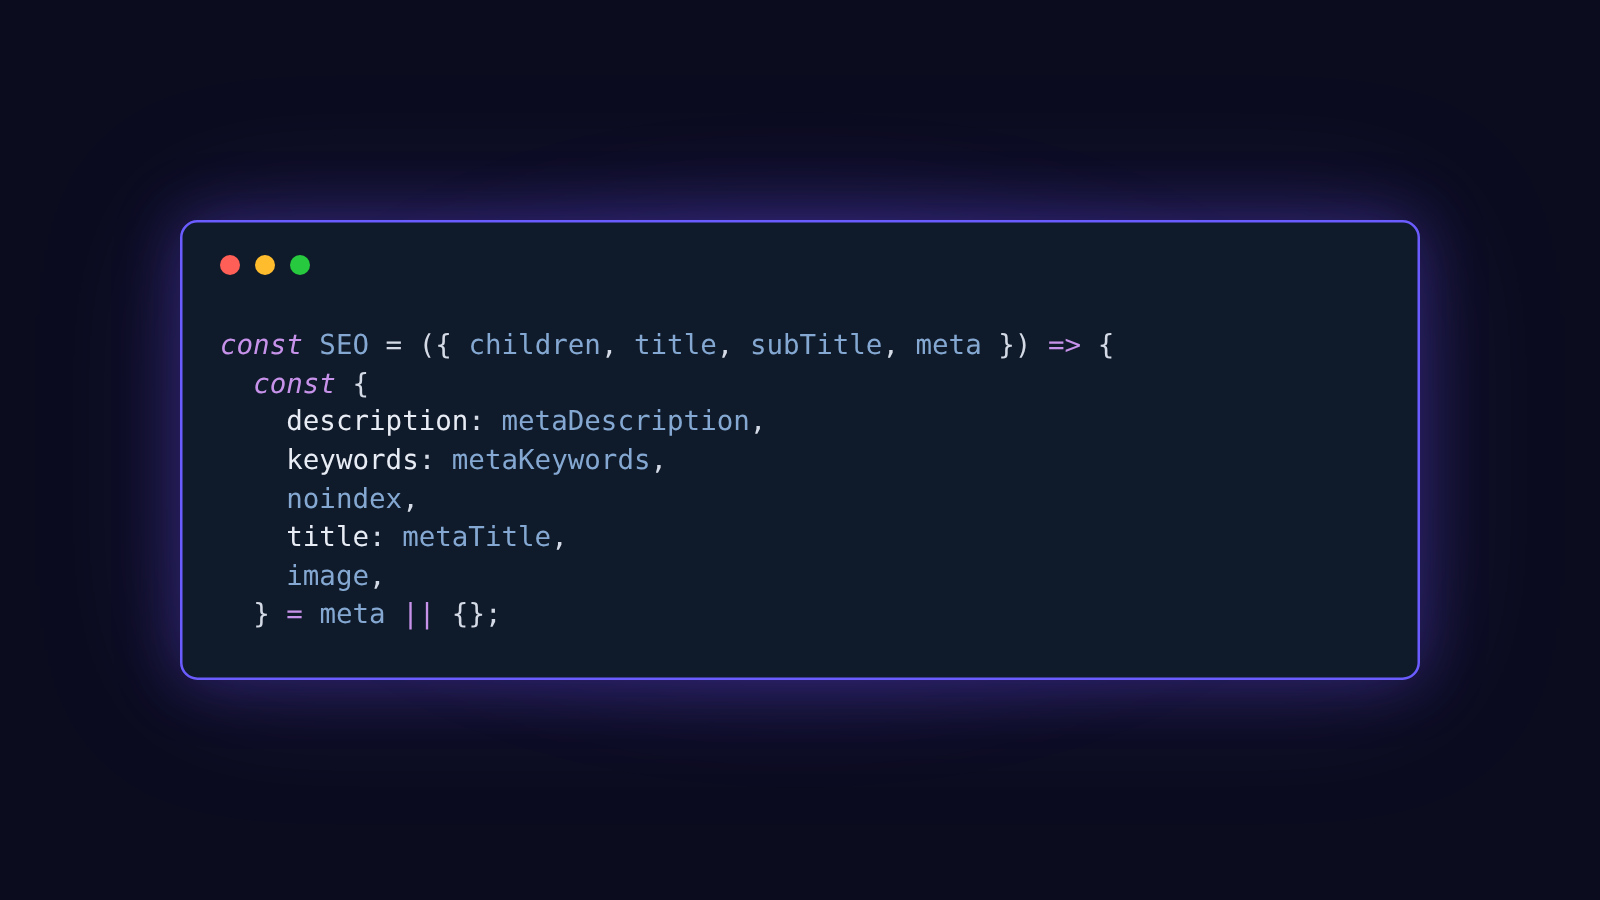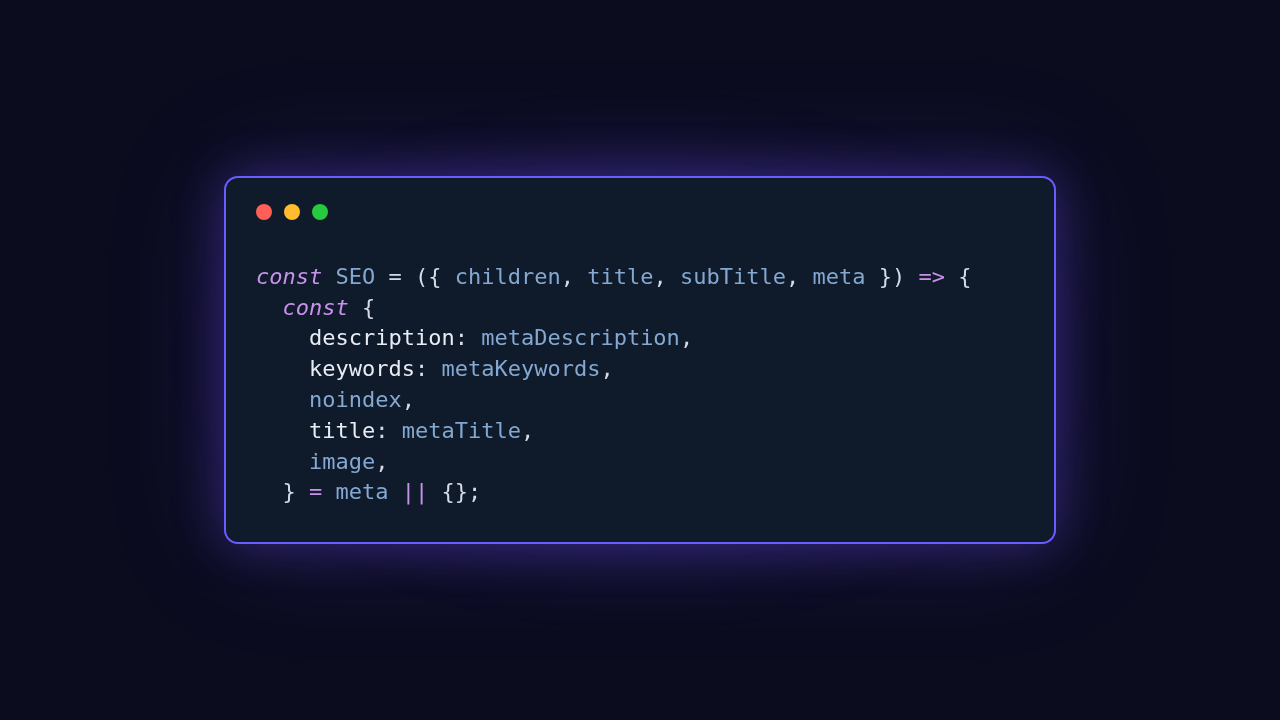--- a/index.html
+++ b/index.html
@@ -17,21 +17,21 @@
     position: absolute;
     width: 900px;
     height: 480px;
     background: radial-gradient(ellipse at center, rgba(110,80,255,0.35) 0%, rgba(110,80,255,0.12) 40%, rgba(11,12,30,0) 70%);
     filter: blur(30px);
     z-index: 0;
   }
   .window {
     position: relative;
     z-index: 1;
-    width: 832px;
+    width: 992px;
     background: #0f1a2a;
     border: 2px solid #6a5cff;
     border-radius: 14px;
     box-shadow: 0 0 50px rgba(110,80,255,0.35), 0 0 120px rgba(110,80,255,0.18);
     padding: 26px 30px 34px 30px;
   }
   .traffic-lights {
     display: flex;
     gap: 12px;
     margin-bottom: 42px;

